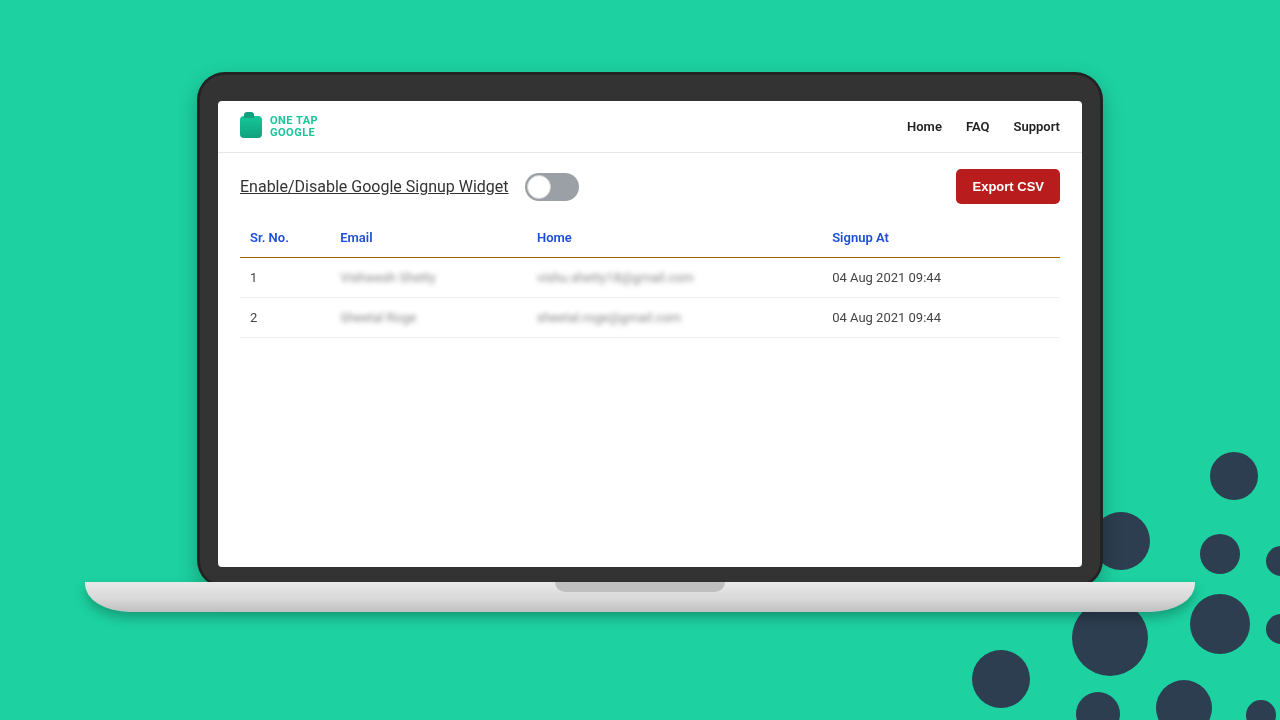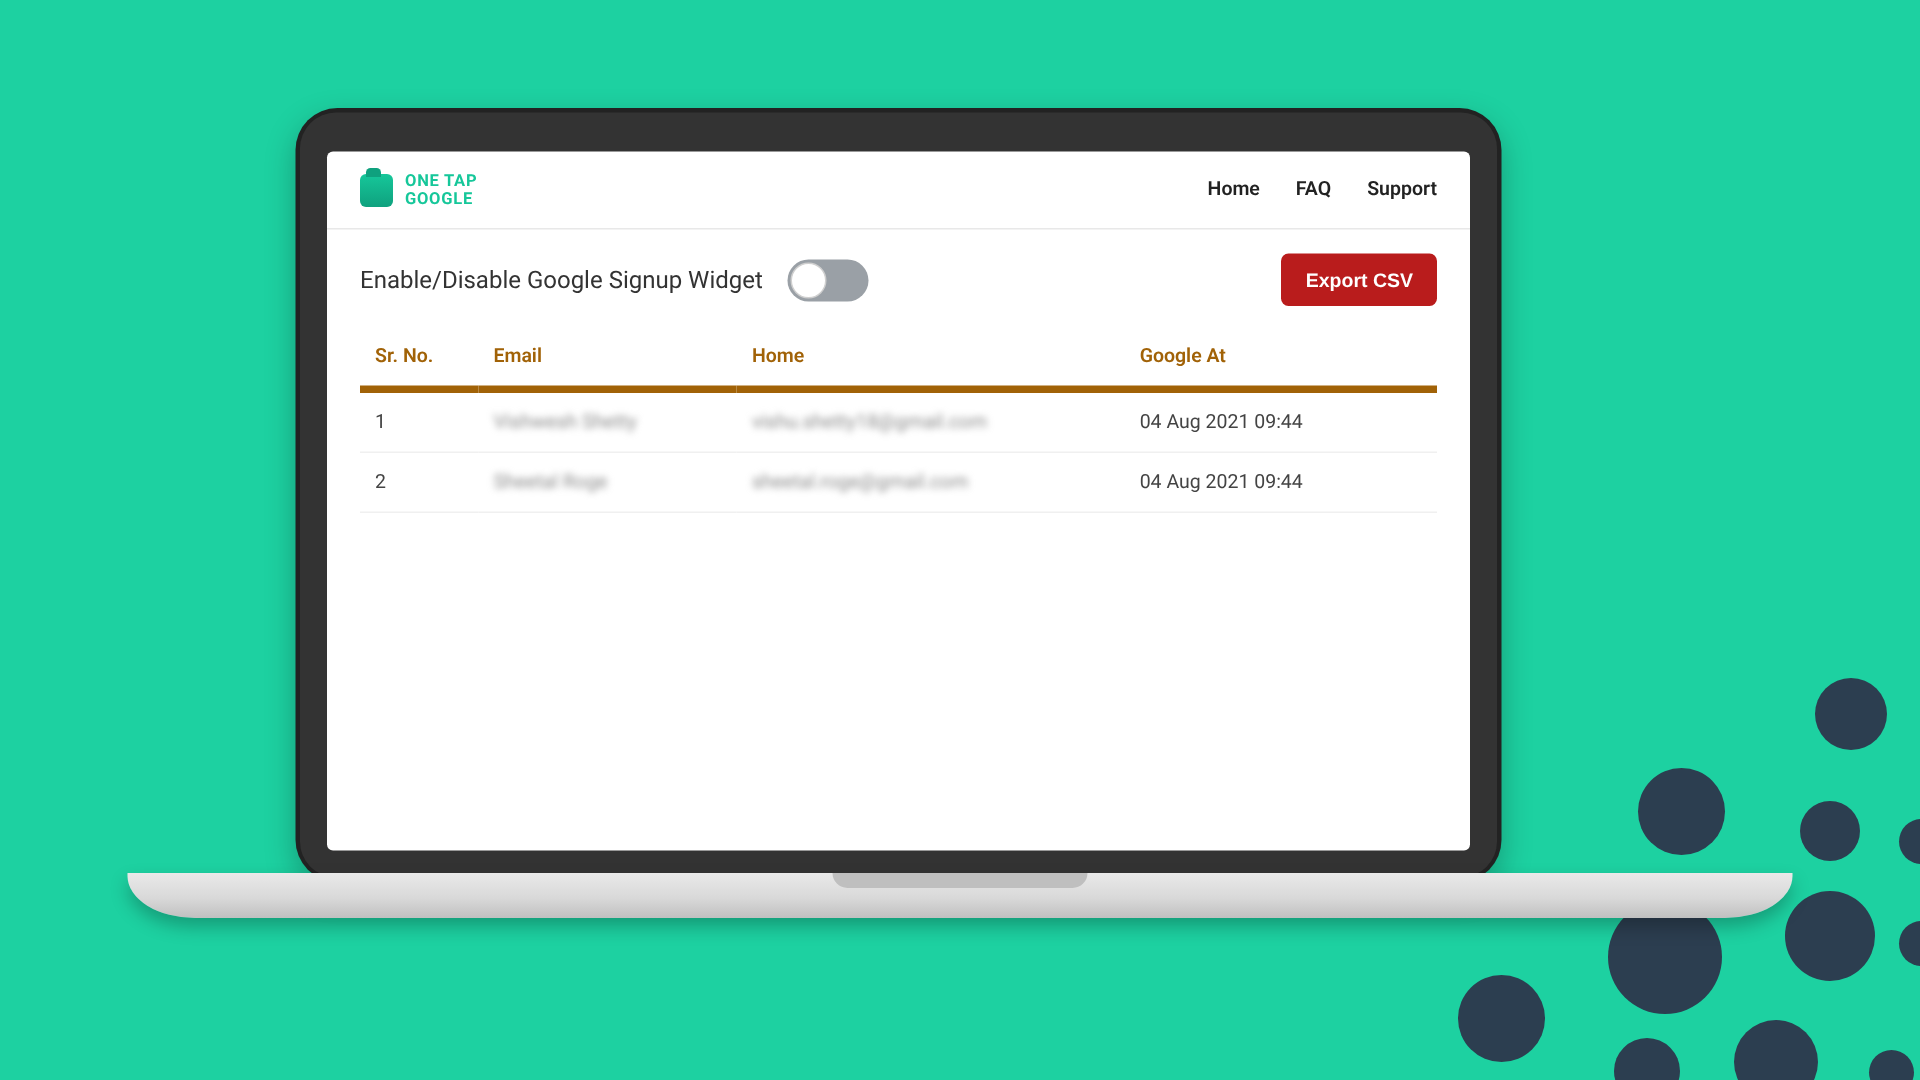--- a/index.html
+++ b/index.html
@@ -13,21 +13,21 @@
 }
 
 
 .bgdot { position: absolute; background: #2c3e50; border-radius: 50%; }
 
 
 .laptop {
   position: absolute;
   left: 197px;
   top: 72px;
-  width: 804px;
+  width: 906px;
   height: 516px;
   background: #222;
   border-radius: 28px;
   padding: 3px;
   box-shadow: 0 8px 20px rgba(0,0,0,.25);
 }
 .bezel {
   width: 100%; height: 100%;
   background: #333;
   border-radius: 24px;
@@ -90,21 +90,21 @@
 .nav { display: flex; gap: 24px; }
 .nav-link { font-size: 13px; font-weight: 600; color: #222; cursor: pointer; }
 
 .controls {
   display: flex;
   align-items: center;
   justify-content: space-between;
   padding: 16px 22px 14px 22px;
 }
 .left-controls { display: flex; align-items: center; gap: 16px; }
-.toggle-label { font-size: 16px; color: #333; }
+.toggle-label { font-size: 16px; color: #333; text-decoration: underline; }
 .toggle {
   width: 54px; height: 28px;
   background: #9aa0a6;
   border-radius: 14px;
   position: relative;
   cursor: pointer;
 }
 .toggle .knob {
   position: absolute;
   left: 2px; top: 2px;
@@ -119,21 +119,21 @@
   font-size: 13px;
   font-weight: 600;
   padding: 10px 16px;
   border: none;
   border-radius: 5px;
   cursor: pointer;
 }
 
 table { width: 100%; border-collapse: collapse; }
 th, td { text-align: left; font-size: 13px; padding: 12px 10px; }
-th { color: #a16207; font-weight: 600; border-bottom: 5px solid #a16207; }
+th { color: #1d4ed8; font-weight: 600; border-bottom: 1px solid #a16207; }
 td { color: #444; border-bottom: 1px solid #f0f0f0; }
 .table-wrap { padding: 0 22px; }
 .blur { filter: blur(2.5px); color: #8a8a8a; }
 
 col.c1 { width: 11%; }
 col.c2 { width: 24%; }
 col.c3 { width: 36%; }
 col.c4 { width: 29%; }
 </style>
 </head>
@@ -187,21 +187,21 @@
                 <col class="c1">
                 <col class="c2">
                 <col class="c3">
                 <col class="c4">
               </colgroup>
             <thead>
               <tr>
                 <th>Sr. No.</th>
                 <th>Email</th>
                 <th>Home</th>
-                <th>Google At</th>
+                <th>Signup At</th>
               </tr>
             </thead>
             <tbody>
               <tr>
                 <td>1</td>
                 <td class="blur">Vishwesh Shetty</td>
                 <td class="blur">vishu.shetty18@gmail.com</td>
                 <td>04 Aug 2021 09:44</td>
               </tr>
               <tr>

